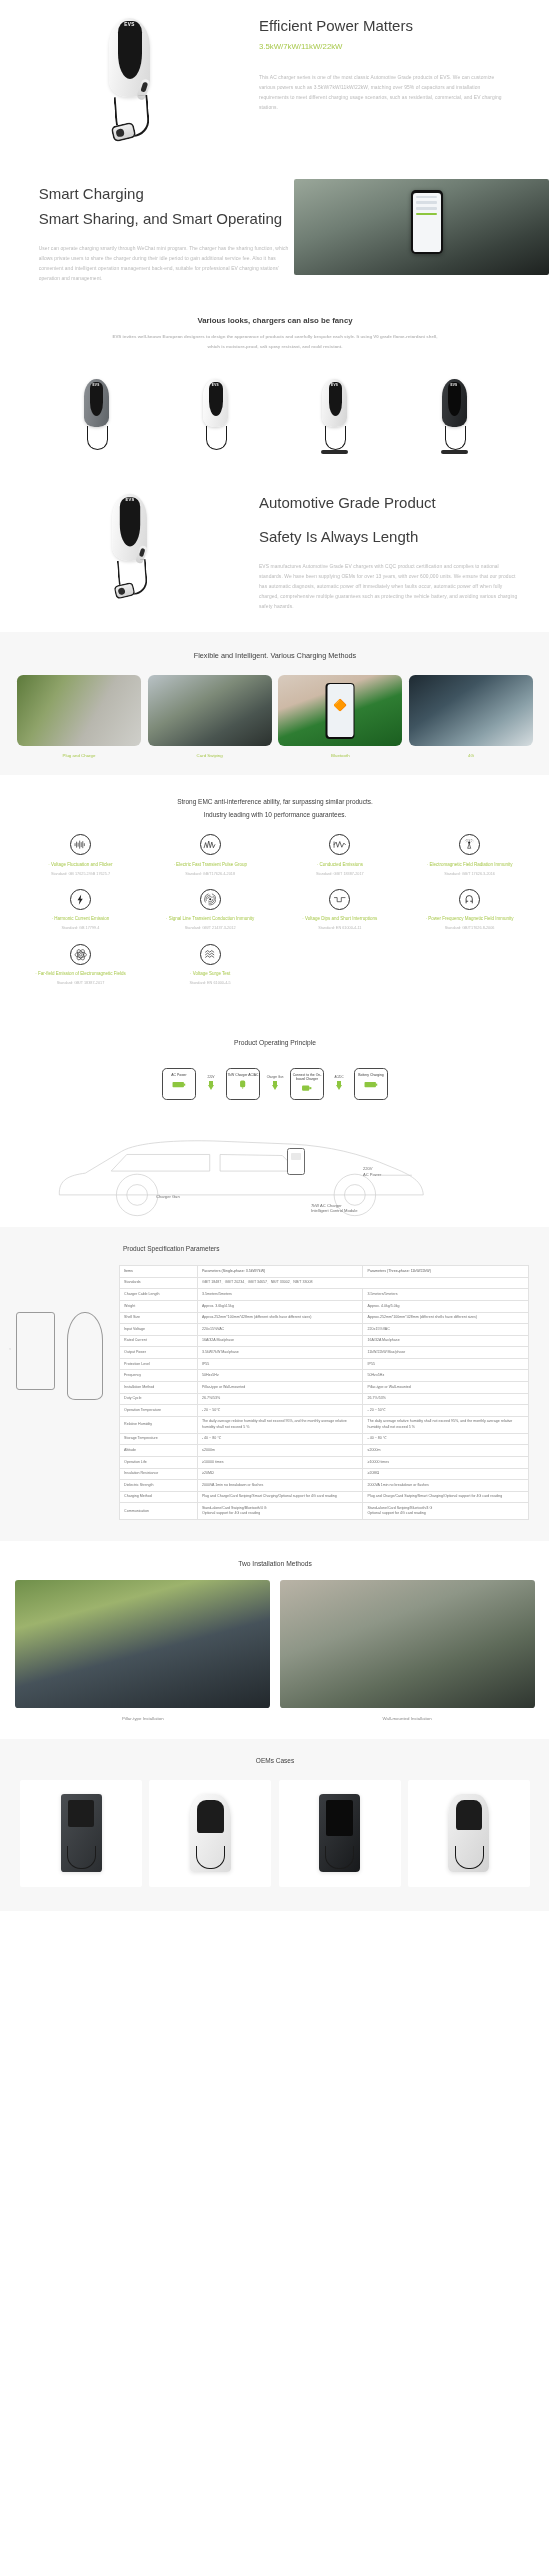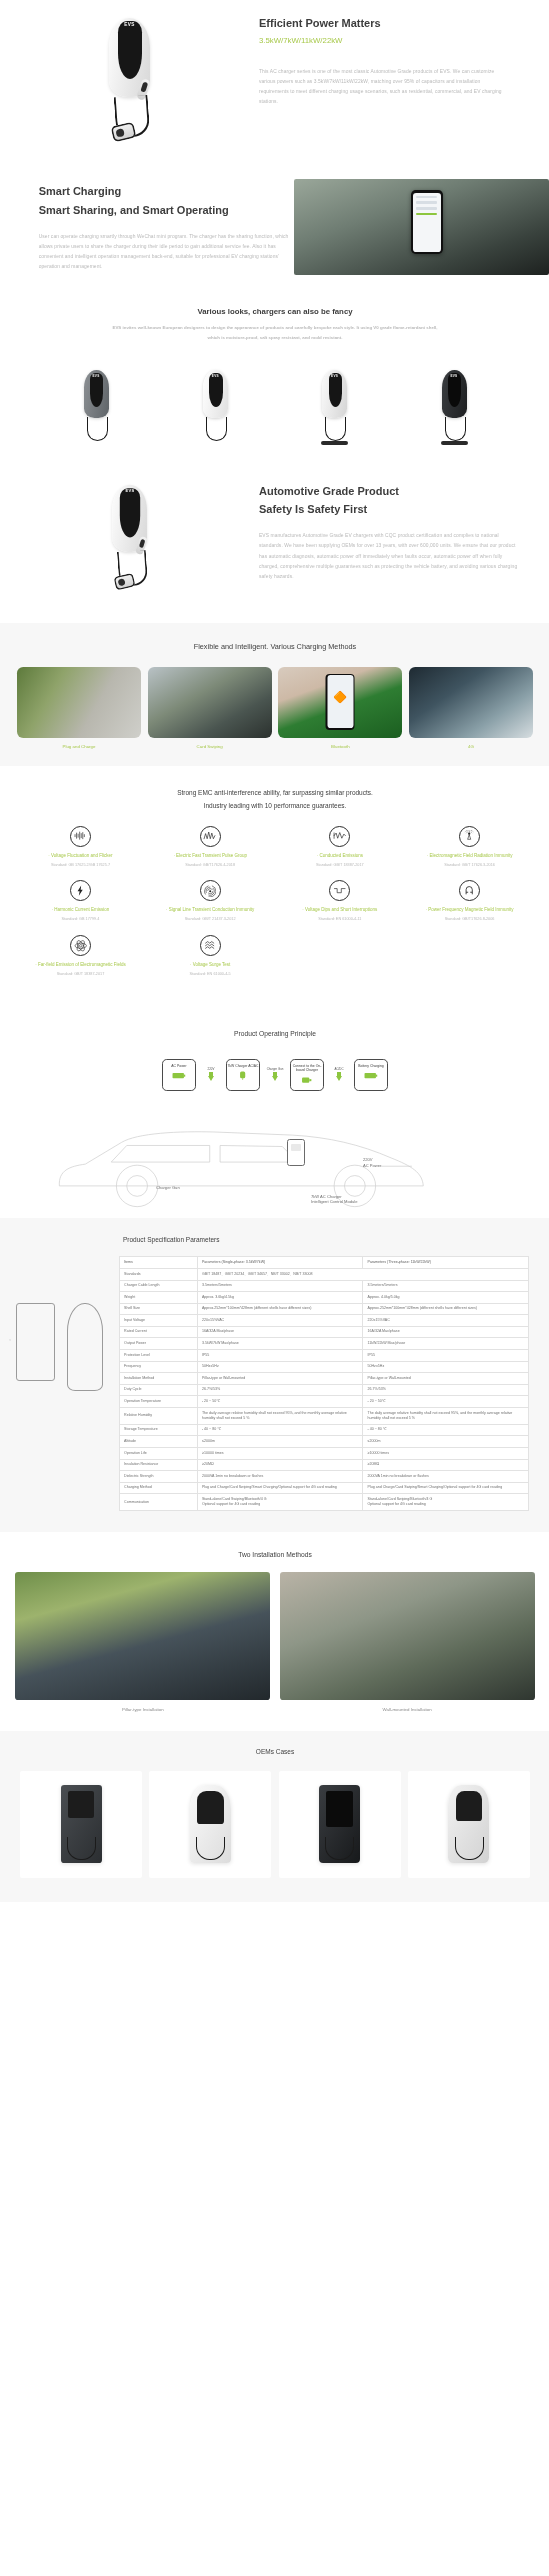--- a/index.html
+++ b/index.html
@@ -10,21 +10,21 @@
     color: #333;
     -webkit-font-smoothing: antialiased;
   }
   .page { width: 550px; position: relative; }
 
   
   .sec { position: relative; width: 550px; }
   .sec-white { background: #ffffff; }
 
   .h-title {
-    font-size: 11px; font-weight: 700; color: #3d3d3d; line-height: 1.5;
+    font-size: 15px; font-weight: 400; color: #3d3d3d; line-height: 1.5;
   }
   .h-sub {
     font-size: 7.8px; color: #a7c84a; line-height: 1.6;
   }
   .body-txt {
     font-size: 4.9px; color: #b9b9b9; line-height: 2.05; letter-spacing: 0.1px;
   }
   .center { text-align: center; }
 
   
@@ -122,21 +122,21 @@
     border:1.6px solid #1b1b1b; border-top:none; border-radius: 0 0 11.4px 11.4px;
   }
   .mini-charger .ml { position:absolute; left:0; right:0; top:3.6px; text-align:center; color:#fff; font-size:3.1px; letter-spacing:0.3px; font-weight:700;}
 
   .stand { position:absolute; left: 3.1px; bottom:-3.1px; width:27px; height:4.1px; background:#2a2a2a; border-radius:2.1px;}
 
   
   .auto { display:flex; padding: 11.4px 0 18.7px 0; }
   .auto-img { width: 259px; display:flex; justify-content:center; align-items:center;}
   .auto-copy { width: 290px; padding-right: 31px; padding-top: 8.3px;}
-  .auto-copy .h-title { margin-bottom: 2px; }
+  .auto-copy .h-title { margin-bottom: 12px; }
   .auto-copy .h-title.second { margin-bottom: 13.5px; }
 
   
   .flex-sec { background:#f7f7f7; padding: 18.7px 0 17.6px 0; }
   .flex-sec .t { font-size:7.3px; color:#3d3d3d; text-align:center; }
   .cards { display:flex; justify-content:center; gap: 6.7px; padding-top: 15.6px; }
   .card { width: 124px; }
   .card .img { height: 71px; border-radius: 6.2px; overflow:hidden; position:relative; }
   .card .lbl { text-align:center; font-size: 4.4px; color:#a7c84a; margin-top: 6.2px; }
   .img-a { background: linear-gradient(120deg,#5d7a3b 0%, #8fa36a 30%, #b8b7ae 62%, #cfcfca 100%); }
@@ -340,21 +340,21 @@
         <div class="body"></div>
         <div class="face"></div>
         <div class="logo">EVS</div>
         <div class="gun"></div>
         <div class="cable"></div>
         <div class="plug"></div>
       </div>
     </div>
     <div class="auto-copy">
       <div class="h-title">Automotive Grade Product</div>
-      <div class="h-title second">Safety Is Safety First</div>
+      <div class="h-title second">Safety Is Always Length</div>
       <div class="body-txt">EVS manufactures Automotive Grade EV chargers with CQC product certification and complies to national standards. We have been supplying OEMs for over 13 years, with over 600,000 units. We ensure that our product has automatic diagnosis, automatic power off immediately when faults occur, automatic power off when fully charged, comprehensive multiple guarantees such as protecting the vehicle battery, and avoiding various charging safety hazards.</div>
     </div>
   </section>
 
   <section class="sec flex-sec">
     <div class="t">Flexible and Intelligent. Various Charging Methods</div>
     <div class="cards">
 
       <div class="card">
         <div class="img img-a"></div>

